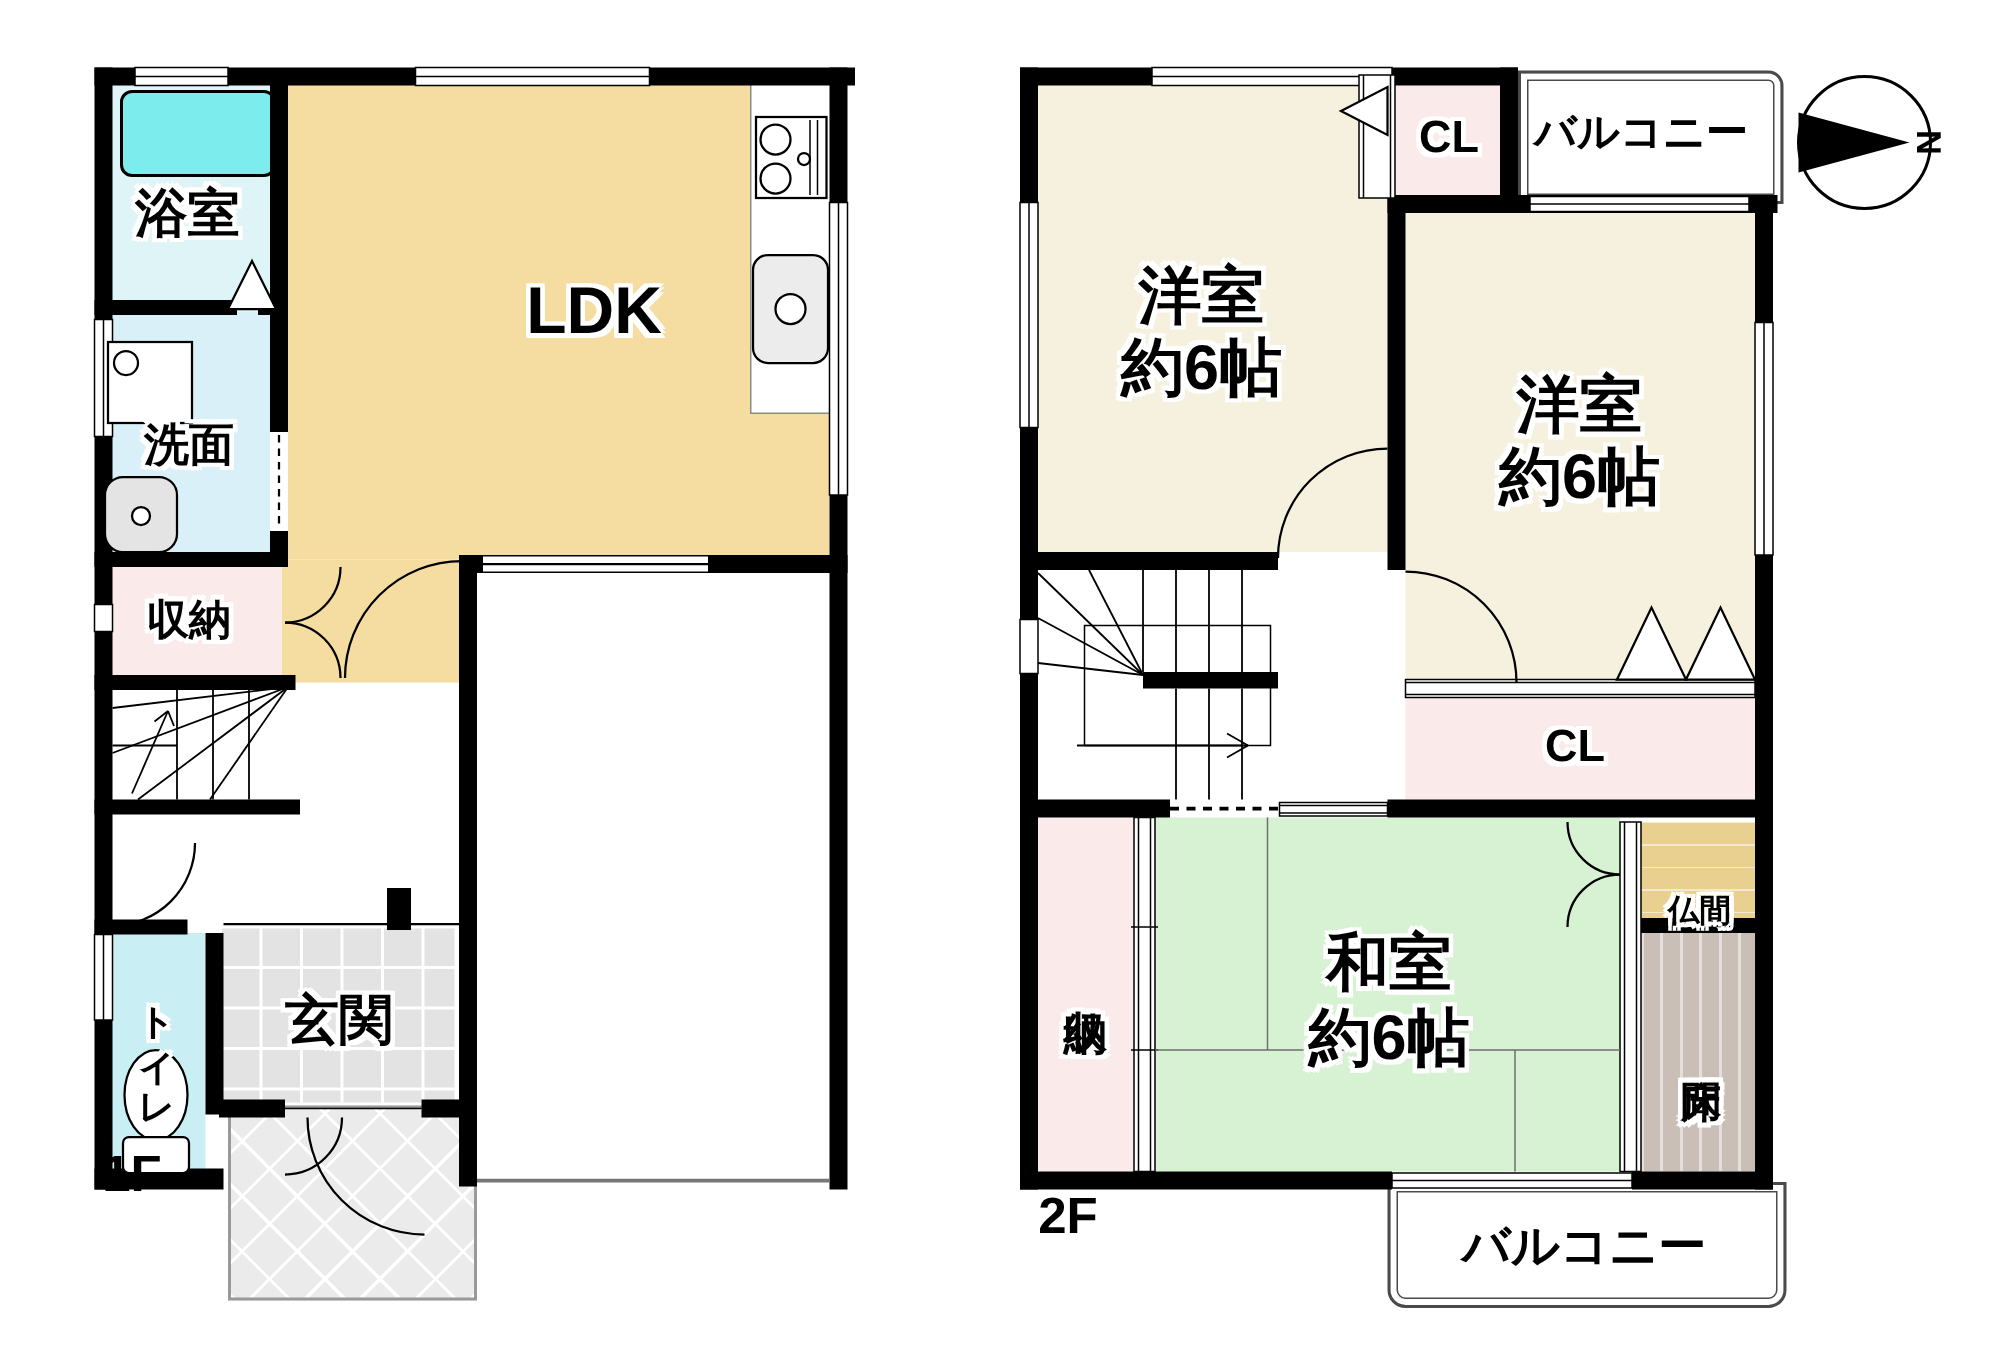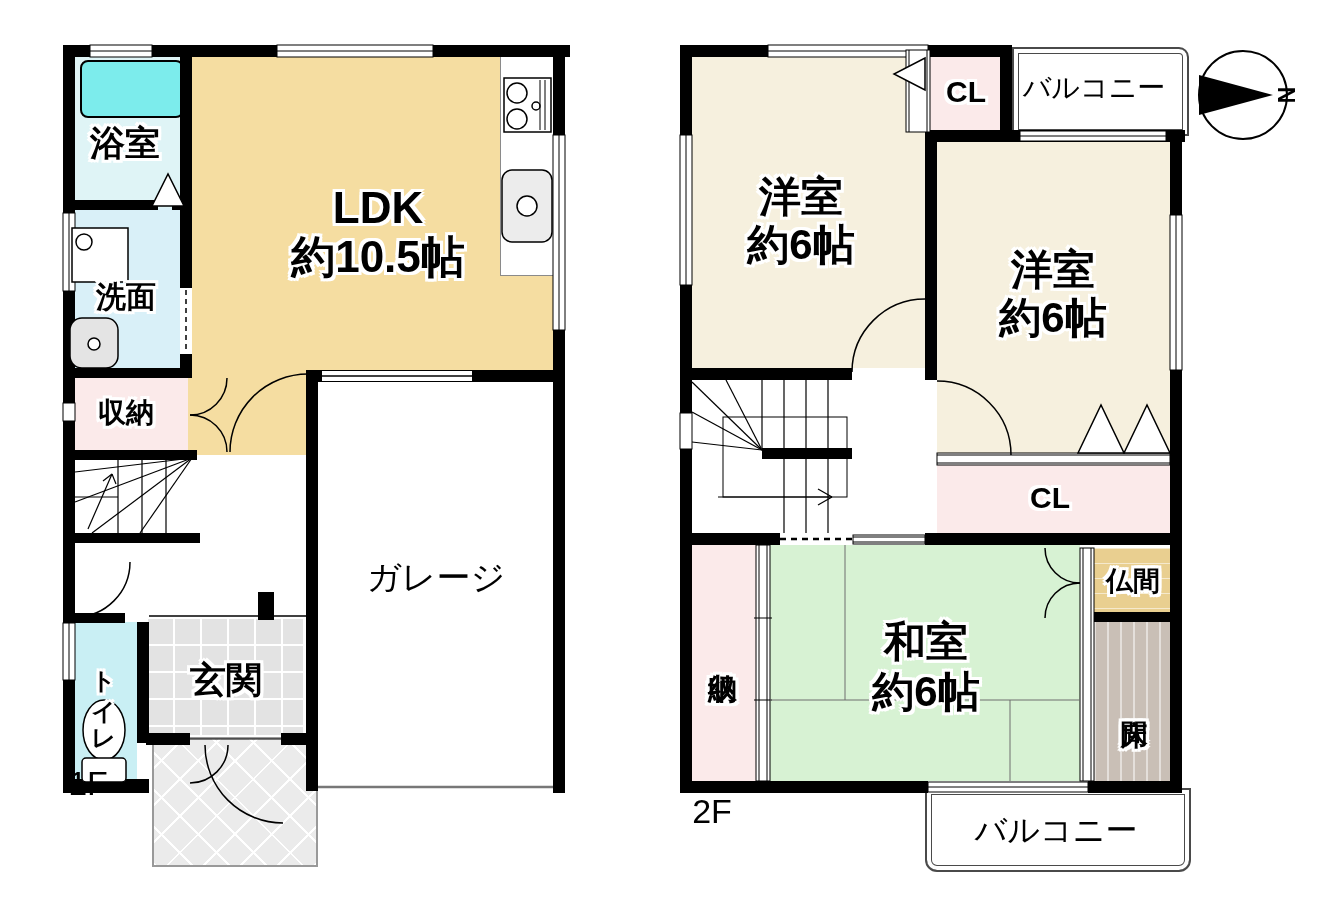--- a/index.html
+++ b/index.html
@@ -3,21 +3,21 @@
 <meta charset="utf-8">
 <style>
 html,body{margin:0;padding:0;background:#fff}
 #canvas{position:relative;width:1338px;height:909px;background:#fff;overflow:hidden;
   font-family:"Liberation Sans",sans-serif}
 .room{position:absolute}
 .lbl{position:absolute;transform:translate(-50%,-50%);color:#000;font-weight:bold;
   white-space:nowrap;text-align:center;line-height:1.04;z-index:30}
 .outl{text-shadow:-3px -3px 0 #fff,3px -3px 0 #fff,-3px 3px 0 #fff,3px 3px 0 #fff,
   -3px 0 0 #fff,3px 0 0 #fff,0 -3px 0 #fff,0 3px 0 #fff}
-.plain{font-weight:normal;text-shadow:none}
+.plain{font-weight:bold;text-shadow:none}
 .vert{writing-mode:vertical-rl;text-orientation:upright;letter-spacing:2px}
 .rot90{transform:translate(-50%,-50%) rotate(90deg)}
 .entrance{background-color:#E3E3E3;
   background-image:linear-gradient(#fff 2px,transparent 2px),linear-gradient(90deg,#fff 2px,transparent 2px);
   background-size:27px 27px}
 .porch{background-color:#EBEBEB;border:2px solid #999;
   background-image:repeating-linear-gradient(45deg,#fff 0 2px,transparent 2px 26px),
   repeating-linear-gradient(-45deg,#fff 0 2px,transparent 2px 26px)}
 .butsuma{background-color:#E9CF90;
   background-image:repeating-linear-gradient(rgba(255,255,255,.55) 0 1px,transparent 1px 15px)}
@@ -229,36 +229,34 @@
 
     <g>
       <circle cx="1243" cy="95" r="44" fill="#fff" stroke="#000" stroke-width="2"></circle>
       <polygon points="1199,75 1273,95 1199,115" fill="#000"></polygon>
     </g>
   </svg>
 
   <div class="lbl outl" style="left:125px;top:143px;font-size:35px">浴室</div>
   <div class="lbl outl" style="left:126px;top:297px;font-size:30px">洗面</div>
   <div class="lbl outl" style="left:126px;top:413px;font-size:28px">収納</div>
-  <div class="lbl outl" style="left:378px;top:208px;font-size:44px">LDK</div>
-  <div class="lbl outl" style="left:378px;top:257px;font-size:44px">約10.5帖</div>
-  <div class="lbl plain" style="left:436px;top:578px;font-size:34px">ガレージ</div>
+  <div class="lbl outl" style="left:396px;top:208px;font-size:44px">LDK</div>
   <div class="lbl outl vert" style="left:103px;top:698px;font-size:24px">トイレ</div>
   <div class="lbl outl" style="left:226px;top:680px;font-size:36px">玄関</div>
   <div class="lbl plain" style="left:88px;top:784px;font-size:34px">1F</div>
 
   <div class="lbl outl" style="left:966px;top:92px;font-size:30px;font-weight:600">CL</div>
   <div class="lbl plain" style="left:1094px;top:88px;font-size:28px">バルコニー</div>
   <div class="lbl outl" style="left:801px;top:197px;font-size:42px">洋室</div>
   <div class="lbl outl" style="left:801px;top:245px;font-size:42px">約6帖</div>
   <div class="lbl outl" style="left:1053px;top:270px;font-size:42px">洋室</div>
   <div class="lbl outl" style="left:1053px;top:318px;font-size:42px">約6帖</div>
   <div class="lbl outl" style="left:1050px;top:498px;font-size:30px;font-weight:600">CL</div>
   <div class="lbl outl vert" style="left:723px;top:652px;font-size:29px">収納</div>
   <div class="lbl outl" style="left:926px;top:642px;font-size:42px">和室</div>
   <div class="lbl outl" style="left:926px;top:692px;font-size:42px">約6帖</div>
-  <div class="lbl outl" style="left:1133px;top:581px;font-size:27px">仏間</div>
+  <div class="lbl outl" style="left:1133px;top:608px;font-size:21px">仏間</div>
   <div class="lbl outl vert" style="left:1134px;top:700px;font-size:27px">床間</div>
   <div class="lbl plain" style="left:1056px;top:831px;font-size:32px">バルコニー</div>
   <div class="lbl plain" style="left:712px;top:812px;font-size:34px">2F</div>
 
   <div class="lbl rot90" style="left:1285px;top:95px;font-size:23px">N</div>
 </div>
 
 </body></html>

